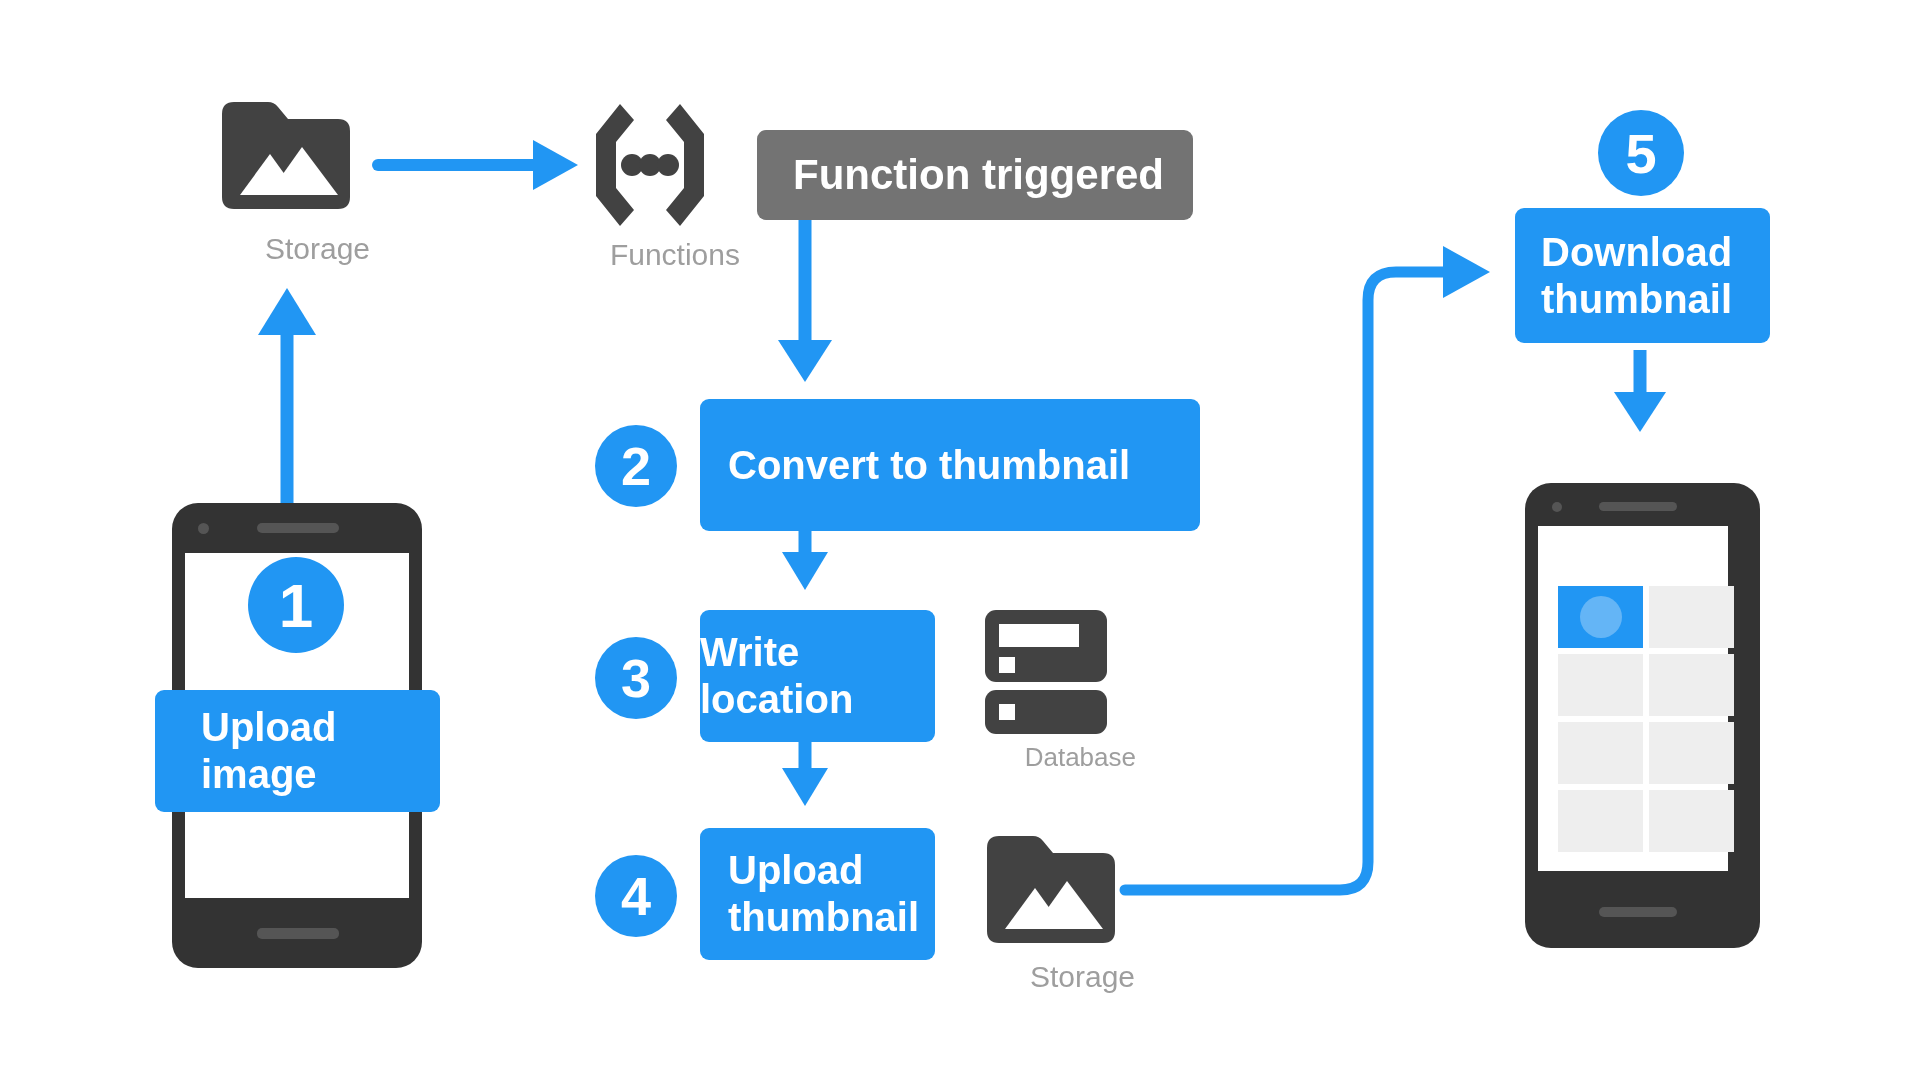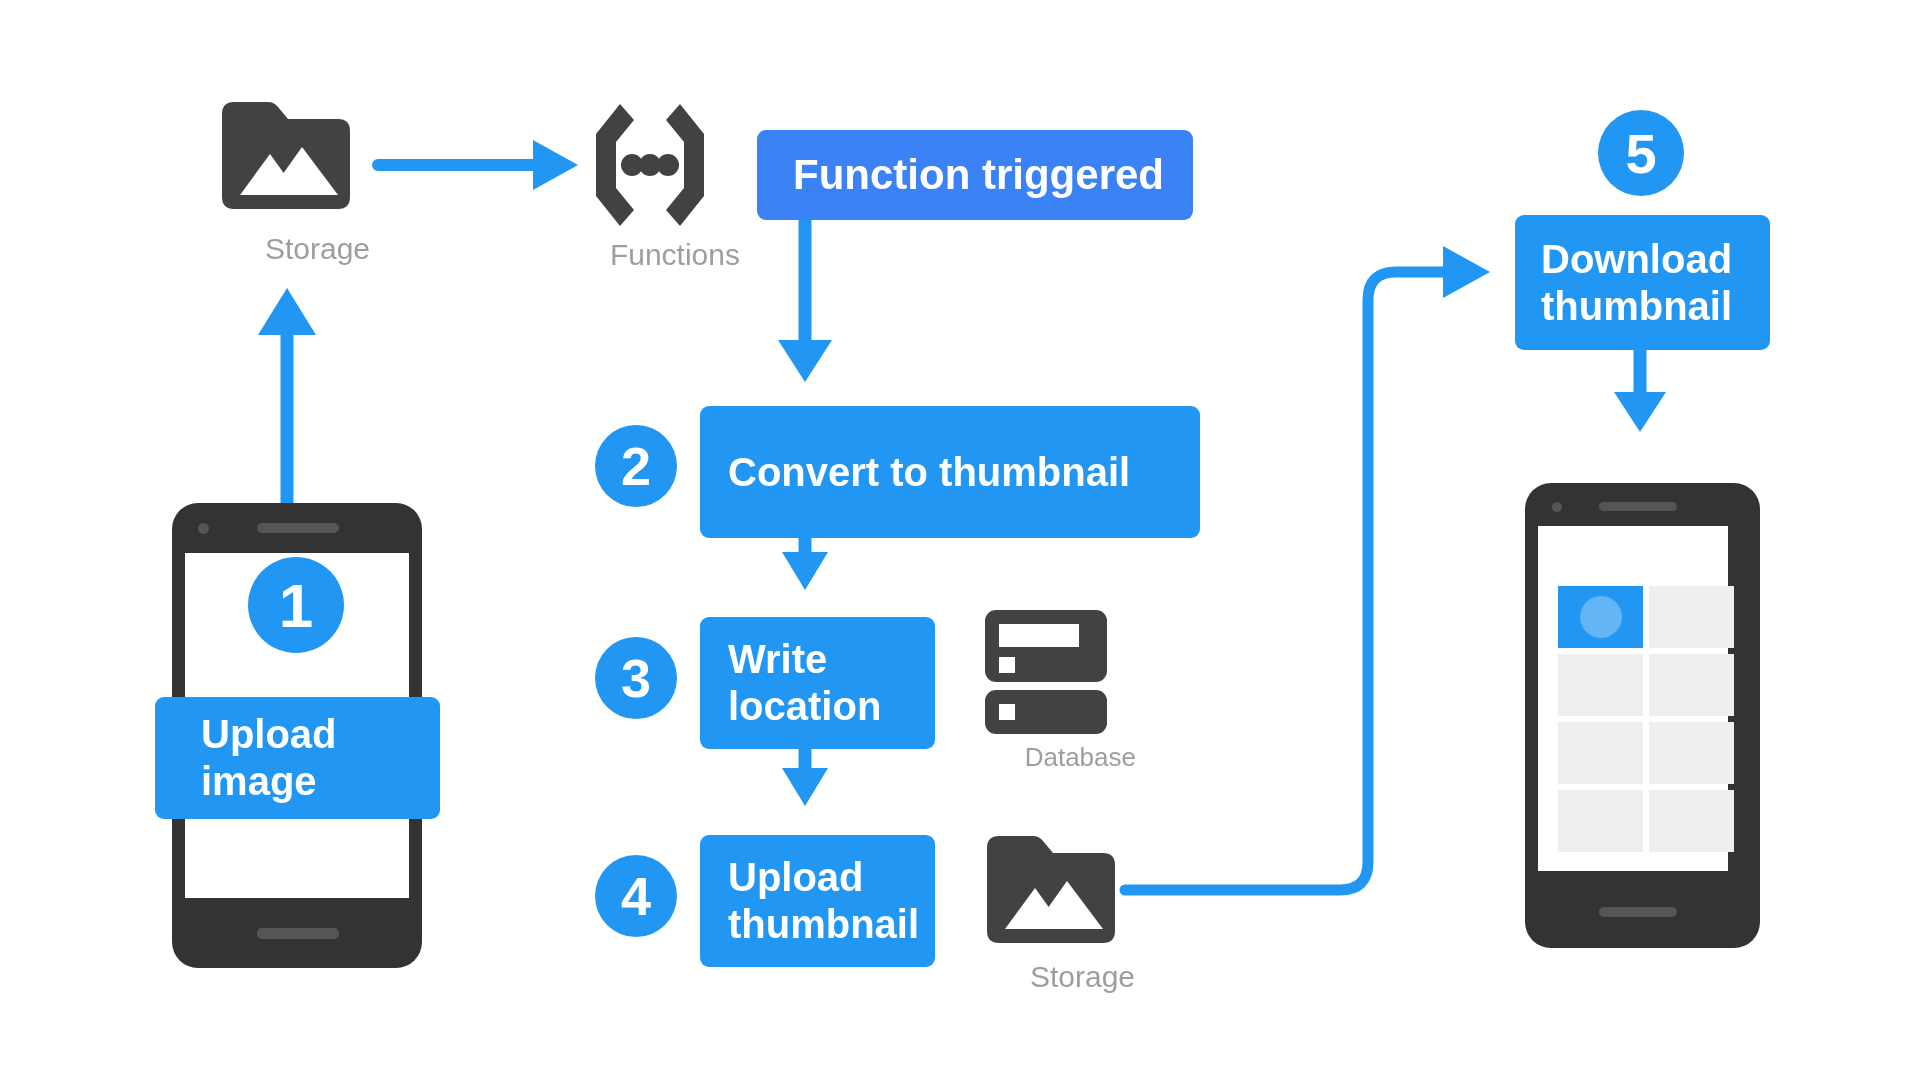--- a/index.html
+++ b/index.html
@@ -35,30 +35,29 @@
     background: #2196f3;
     border-radius: 9px;
     color: #ffffff;
     font-weight: bold;
     line-height: 1.17;
     box-sizing: border-box;
     display: flex;
     flex-direction: column;
     justify-content: center;
     z-index: 20;
-    margin-top: 7px;
   }
   .blue-box .line {
     white-space: nowrap;
   }
 
   
   .dark-box {
     position: absolute;
-    background: #3b82f6;
+    background: #737373;
     border-radius: 9px;
     color: #ffffff;
     font-weight: bold;
     box-sizing: border-box;
     display: flex;
     align-items: center;
     z-index: 20;
   }
 
   
@@ -236,21 +235,21 @@
   <div class="step-circle" style="left:595px; top:425px; width:82px; height:82px; font-size:54px;">
     <span>2</span>
   </div>
   <div class="blue-box" style="left:700px; top:399px; width:500px; height:132px; padding-left:28px; font-size:40px;">
     <span class="line">Convert to thumbnail</span>
   </div>
 
   <div class="step-circle" style="left:595px; top:637px; width:82px; height:82px; font-size:54px;">
     <span>3</span>
   </div>
-  <div class="blue-box" style="left:700px; top:610px; width:235px; height:132px; padding-left:28px; font-size:40px;">
+  <div class="blue-box" style="left:700px; top:610px; width:235px; height:132px; font-size:40px;">
     <span class="line">Write</span>
     <span class="line">location</span>
   </div>
 
   <div class="step-circle" style="left:595px; top:855px; width:82px; height:82px; font-size:54px;">
     <span>4</span>
   </div>
   <div class="blue-box" style="left:700px; top:828px; width:235px; height:132px; padding-left:28px; font-size:40px;">
     <span class="line">Upload</span>
     <span class="line">thumbnail</span>

